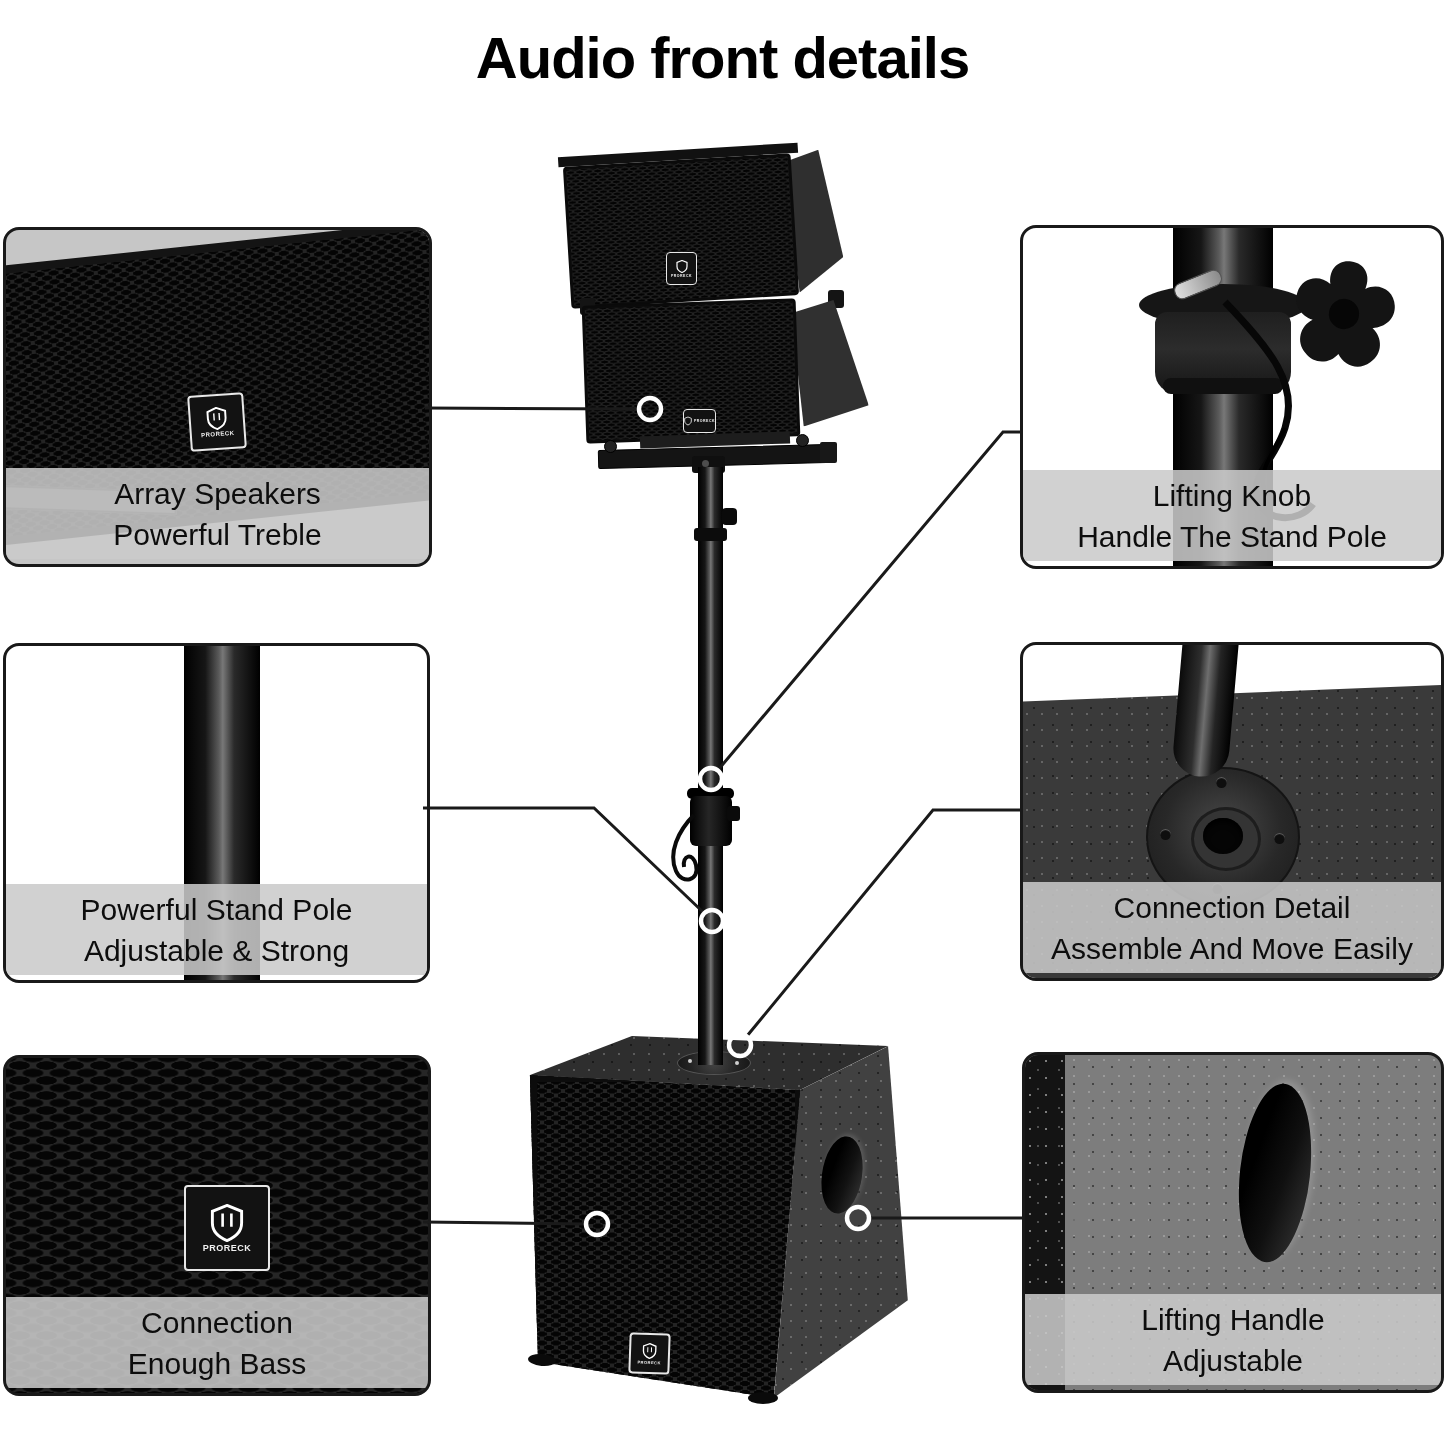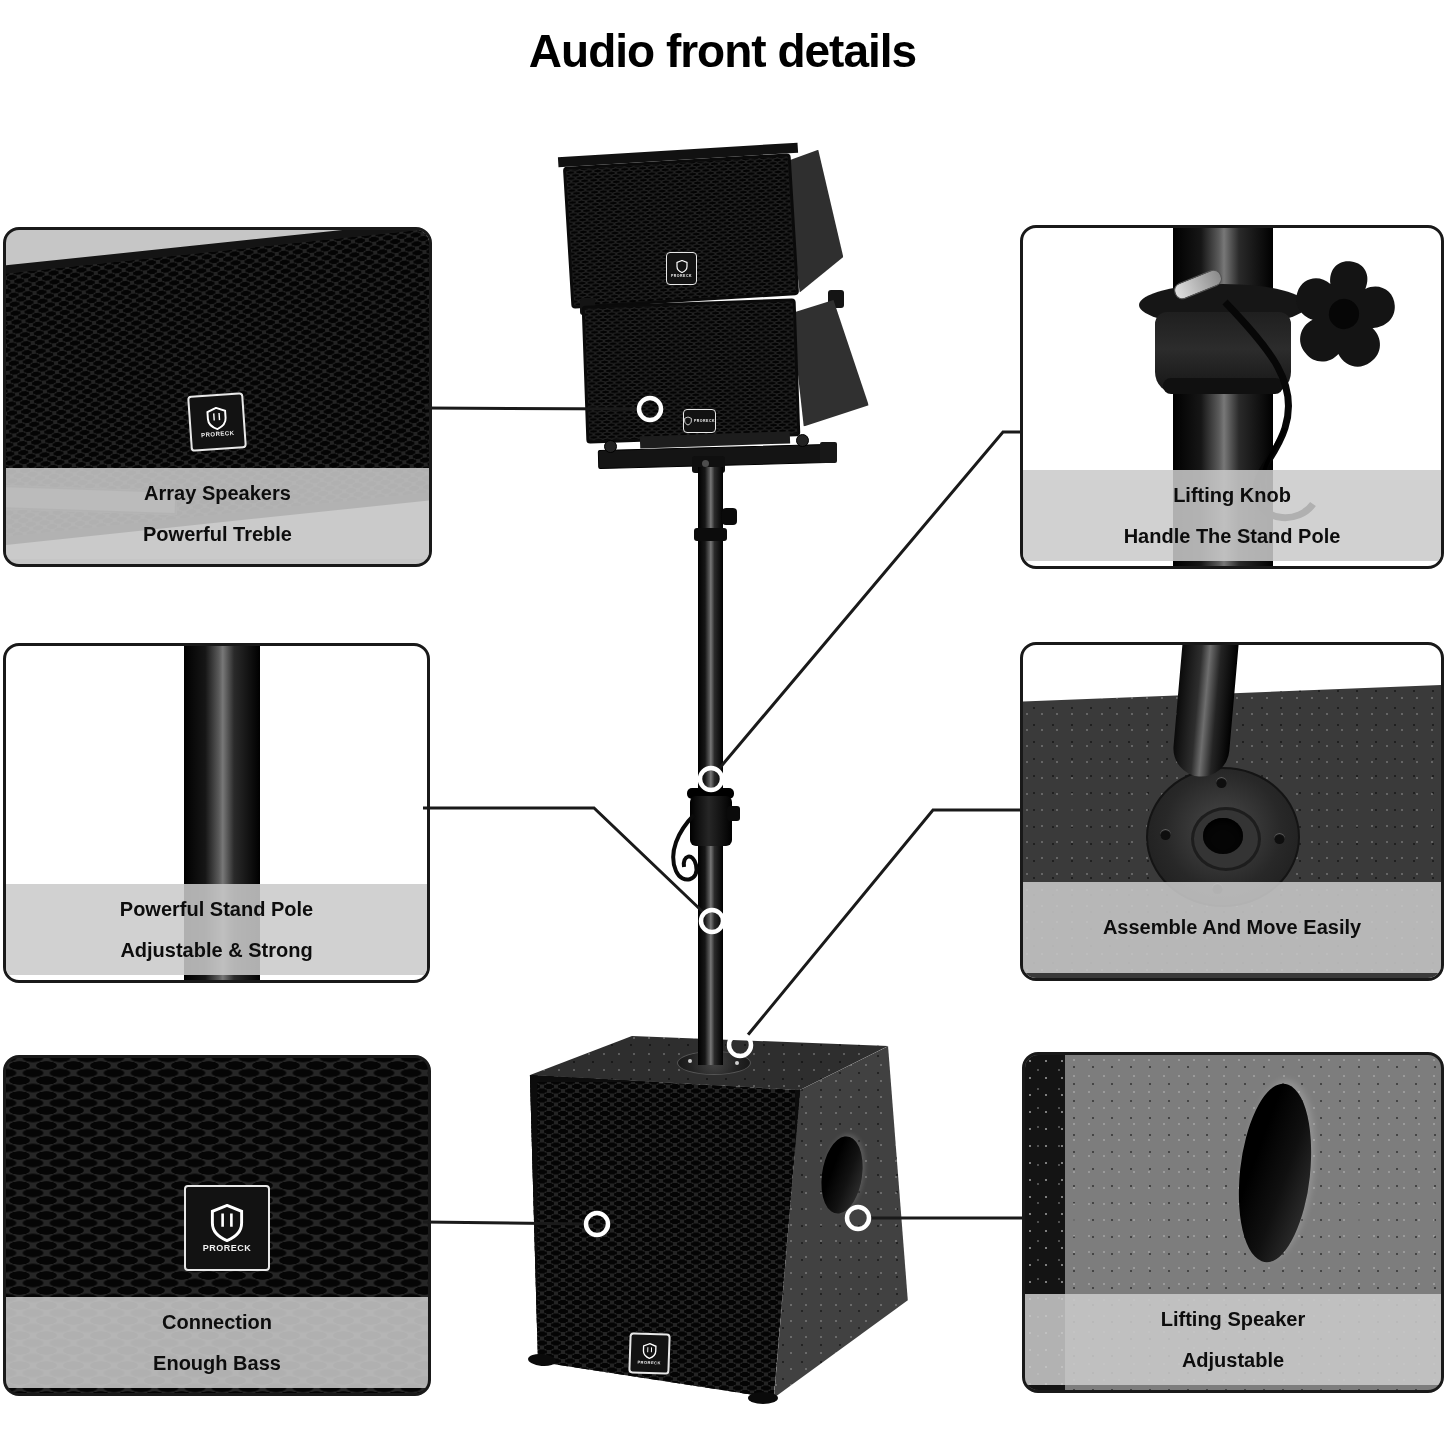--- a/index.html
+++ b/index.html
@@ -2,29 +2,29 @@
 <html><head>
 <meta charset="utf-8">
 <style>
   html,body{margin:0;padding:0;background:#fff;}
   #canvas{position:relative;width:1445px;height:1445px;background:#fff;overflow:hidden;
           font-family:"Liberation Sans", sans-serif;}
   .abs{position:absolute;}
 
   
   #title{position:absolute;left:0;top:24px;width:100%;text-align:center;
-         font-size:46px;font-weight:700;letter-spacing:-1px;color:#000;}
+         font-size:58px;font-weight:700;letter-spacing:-1px;color:#000;}
 
   
   .card{position:absolute;border:3px solid #191919;border-radius:16px;background:#fff;
         overflow:hidden;z-index:40;}
   .caption{position:absolute;left:0;right:0;bottom:5px;height:91px;
            background:rgba(202,202,202,0.87);display:flex;flex-direction:column;
            justify-content:center;align-items:center;z-index:8;}
-  .caption span{font-size:20px;line-height:41px;font-weight:700;color:#0d0d0d;white-space:nowrap;}
+  .caption span{font-size:30px;line-height:41px;font-weight:400;color:#0d0d0d;white-space:nowrap;}
 
   
   .mesh-sm{background-color:#222;
     background-image:radial-gradient(ellipse 55% 38% at 50% 50%, #030303 62%, transparent 70%),
                      radial-gradient(ellipse 55% 38% at 50% 50%, #030303 62%, transparent 70%);
     background-size:9px 6px, 9px 6px;background-position:0 0, 4.5px 3px;}
   .mesh-md{background-color:#242424;
     background-image:radial-gradient(ellipse 56% 40% at 50% 50%, #040404 62%, transparent 70%),
                      radial-gradient(ellipse 56% 40% at 50% 50%, #040404 62%, transparent 70%);
     background-size:14px 9px, 14px 9px;background-position:0 0, 7px 4.5px;}
@@ -225,32 +225,33 @@
       <div class="abs" style="left:12px;top:60px;width:11px;height:11px;border-radius:50%;background:#0e0e0e;box-shadow:inset 0 1px 1px #666;"></div>
       <div class="abs" style="left:126px;top:64px;width:11px;height:11px;border-radius:50%;background:#0e0e0e;box-shadow:inset 0 1px 1px #666;"></div>
       <div class="abs" style="left:64px;top:114px;width:11px;height:11px;border-radius:50%;background:#0e0e0e;box-shadow:inset 0 1px 1px #666;"></div>
       <div class="abs" style="left:43px;top:38px;width:64px;height:58px;border-radius:50%;background:#343434;border:3px solid #1d1d1d;"></div>
       <div class="abs" style="left:55px;top:49px;width:40px;height:36px;border-radius:50%;background:#050505;box-shadow:inset 0 4px 6px #000;"></div>
     </div>
     <div class="abs" style="left:160px;top:-6px;width:56px;height:138px;border-radius:0 0 28px 28px;
                 transform:rotate(5deg);transform-origin:top center;
                 background:linear-gradient(90deg,#0a0a0a,#2e2e2e 35%,#6e6e6e 50%,#242424 70%,#000);"></div>
     <div class="caption">
+      <span>Connection Detail</span>
       <span>Assemble And Move Easily</span>
     </div>
   </div>
 
   <div class="card speckle" style="left:1022px;top:1052px;width:416px;height:335px;background-color:#7d7d7d;">
     <div class="abs" style="left:0;top:0;width:40px;height:335px;background-color:#141414;
                 background-image:radial-gradient(circle 1.5px at 5px 6px, rgba(255,255,255,0.45) 60%, transparent 62%),
                                  radial-gradient(circle 1.5px at 13px 15px, rgba(255,255,255,0.25) 60%, transparent 62%);
                 background-size:16px 17px, 21px 19px;"></div>
     <div class="abs" style="left:215px;top:28px;width:70px;height:180px;border-radius:45% 55% 45% 55%;
                 background:linear-gradient(105deg,#000 28%,#101010 60%,#2d2d2d 92%);
                 transform:rotate(6deg) skewY(-14deg);
                 box-shadow:3px -3px 7px rgba(255,255,255,0.18);"></div>
     <div class="caption">
-      <span>Lifting Speaker</span>
+      <span>Lifting Handle</span>
       <span>Adjustable</span>
     </div>
   </div>
 
 </div>
 
 </body></html>

